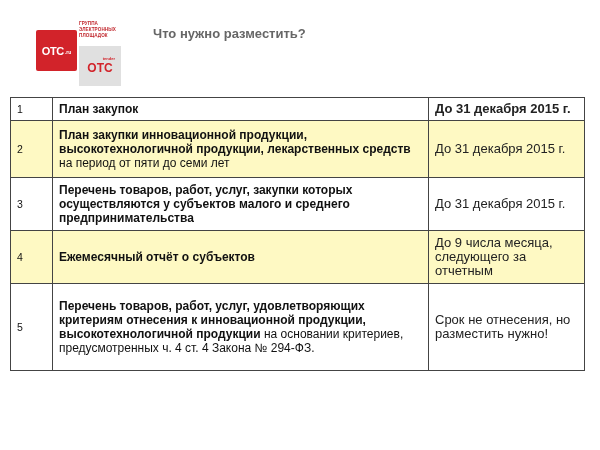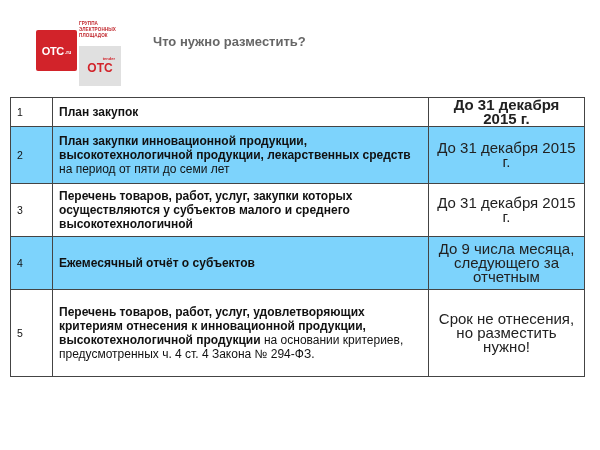--- a/index.html
+++ b/index.html
@@ -24,33 +24,33 @@
     background: #e0e0e0;
   }
   .logo-grey .tender {
     position: absolute; right: 6px; top: 10px; color: #d2232a; font-size: 4px; font-weight: bold;
   }
   .logo-grey .otc2 {
     position: absolute; left: 0; right: 0; top: 15px; text-align: center;
     color: #d2232a; font-size: 12px; font-weight: bold;
   }
   .page-title {
-    position: absolute; left: 153px; top: 34px; font-size: 13px; color: #666; font-weight: bold;
+    position: absolute; left: 153px; top: 26px; font-size: 13px; color: #666; font-weight: bold;
   }
   table.items {
     position: absolute; left: 10px; top: 97px; width: 575px;
     border-collapse: collapse; font-size: 12px;
   }
   table.items td {
     border: 1px solid #444; vertical-align: middle; padding: 0 6px; line-height: 14px;
   }
   table.items td.num { width: 29px; font-size: 10.5px; }
   table.items td.desc { width: 363px; }
-  table.items td.term { text-align: center; font-size: 15px; color: #222; }
-  tr.gray td { background: #7dd3fc; }
+  table.items td.term { font-size: 13px; color: #222; }
+  tr.gray td { background: #fef9c3; }
   tr.r1 { height: 23px; }
   tr.r2 { height: 57px; }
   tr.r3 { height: 53px; }
   tr.r4 { height: 53px; }
   tr.r5 { height: 87px; }
   b { font-weight: bold; }
   .reg { font-weight: normal; }
   .term-bold { font-weight: bold; color: #111; }
 </style>
 </head>
@@ -79,21 +79,21 @@
       <td class="desc"><b>План закупок</b><span class="reg"></span></td>
       <td class="term term-bold">До 31 декабря 2015 г.</td>
     </tr>
     <tr class="r2 gray">
       <td class="num">2</td>
       <td class="desc"><b>План закупки инновационной продукции, высокотехнологичной продукции, лекарственных средств</b><span class="reg"> на период от пяти до семи лет</span></td>
       <td class="term">До 31 декабря 2015 г.</td>
     </tr>
     <tr class="r3">
       <td class="num">3</td>
-      <td class="desc"><b>Перечень товаров, работ, услуг, закупки которых осуществляются у субъектов малого и среднего высокотехнологичной</b><span class="reg"></span></td>
+      <td class="desc"><b>Перечень товаров, работ, услуг, закупки которых осуществляются у субъектов малого и среднего предпринимательства</b><span class="reg"></span></td>
       <td class="term">До 31 декабря 2015 г.</td>
     </tr>
     <tr class="r4 gray">
       <td class="num">4</td>
       <td class="desc"><b>Ежемесячный отчёт о субъектов</b><span class="reg"></span></td>
       <td class="term">До 9 числа месяца, следующего за отчетным</td>
     </tr>
     <tr class="r5">
       <td class="num">5</td>
       <td class="desc"><b>Перечень товаров, работ, услуг, удовлетворяющих критериям отнесения к инновационной продукции, высокотехнологичной продукции</b><span class="reg"> на основании критериев, предусмотренных ч. 4 ст. 4 Закона № 294-ФЗ.</span></td>

